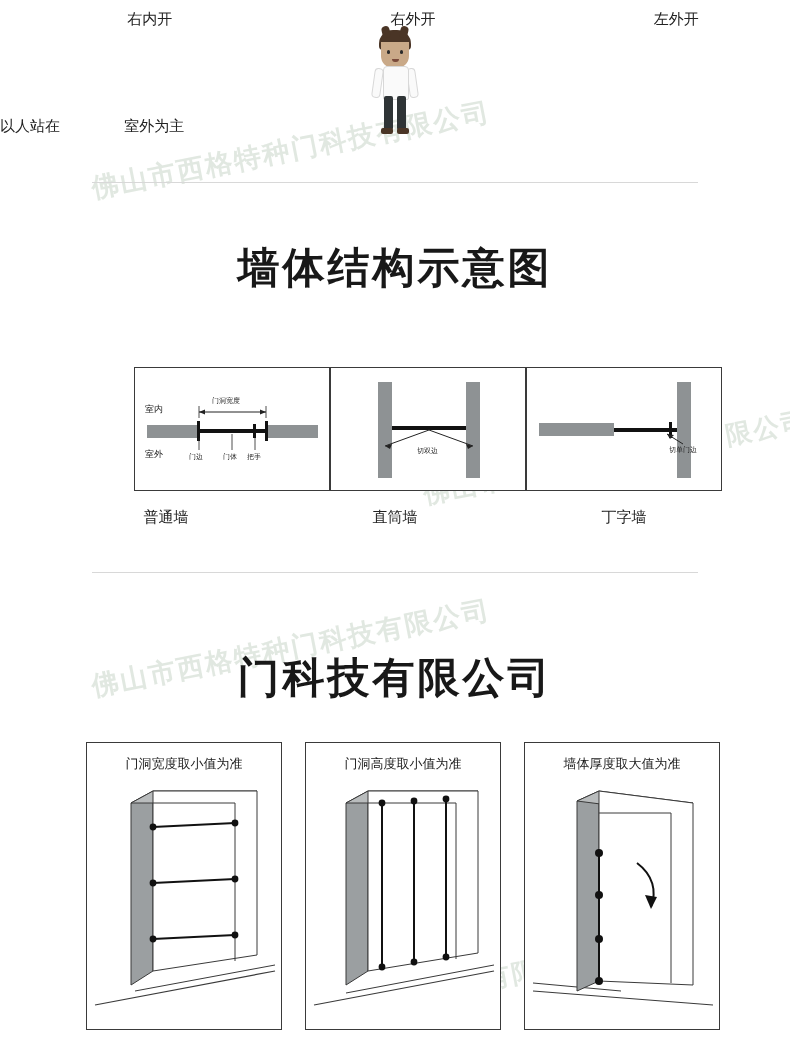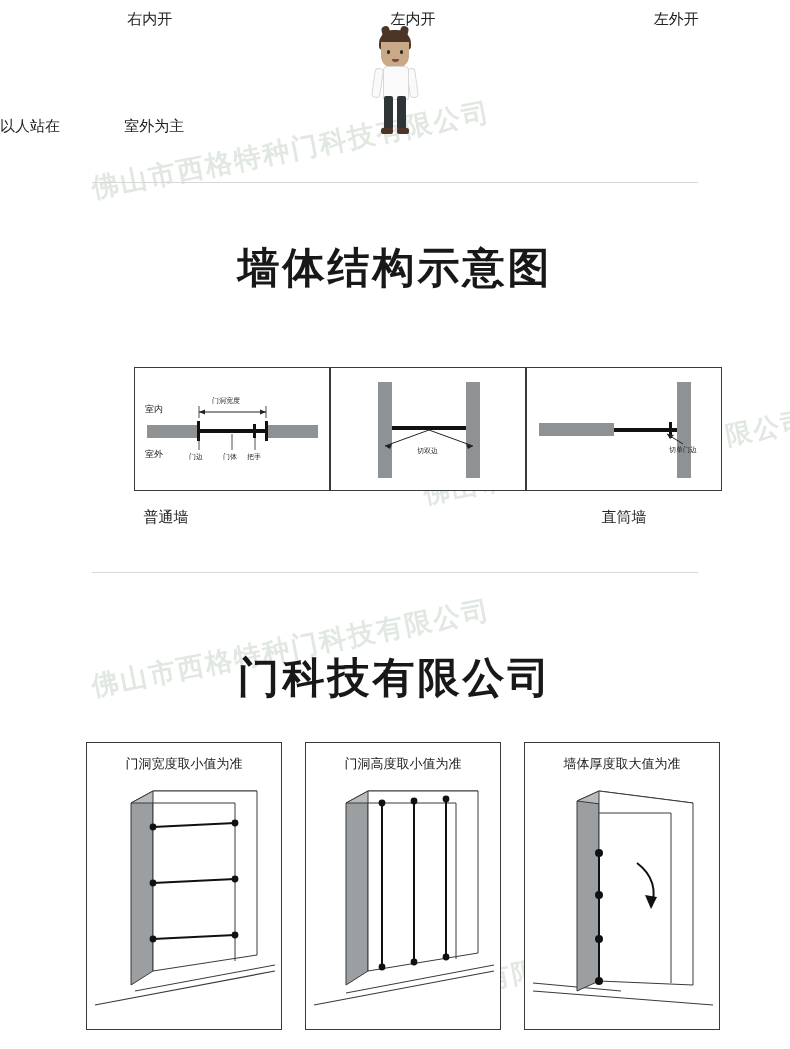--- a/index.html
+++ b/index.html
@@ -221,21 +221,21 @@
 </head>
 <body>
 
 <div class="watermark wm1">佛山市西格特种门科技有限公司</div>
 <div class="watermark wm2">佛山市西格特种门科技有限公司</div>
 <div class="watermark wm3">佛山市西格特种门科技有限公司</div>
 <div class="watermark wm4">门科技有限公司</div>
 
 <div class="dir-row">
   <div class="dir-label">右内开</div>
-  <div class="dir-label">左内开</div>
+  <div class="dir-label">右外开</div>
   <div class="dir-label">左外开</div>
 </div>
 
 <div class="person">
   <div class="p-hair"></div>
   <div class="p-face">
     <div class="p-eye l"></div>
     <div class="p-eye r"></div>
     <div class="p-mouth"></div>
   </div>
@@ -316,20 +316,21 @@
       <line x1="156" y1="76" x2="140" y2="66" stroke="#222" stroke-width="1"></line>
       <polygon points="140,66 147,67 143,71" fill="#222"></polygon>
     </svg>
     <div class="wtxt" style="left:142px; top:77px;">切单门边</div>
   </div>
 </div>
 
 <div class="wall-captions">
   <div class="wall-caption">普通墙</div>
   <div class="wall-caption">直筒墙</div>
+  <div class="wall-caption">丁字墙</div>
 </div>
 
 <div class="divider d2"></div>
 
 <div class="section-title t2">门科技有限公司</div>
 
 <div class="meas-panels">
 
   <div class="meas-panel">
     <div class="meas-title">门洞宽度取小值为准</div>

